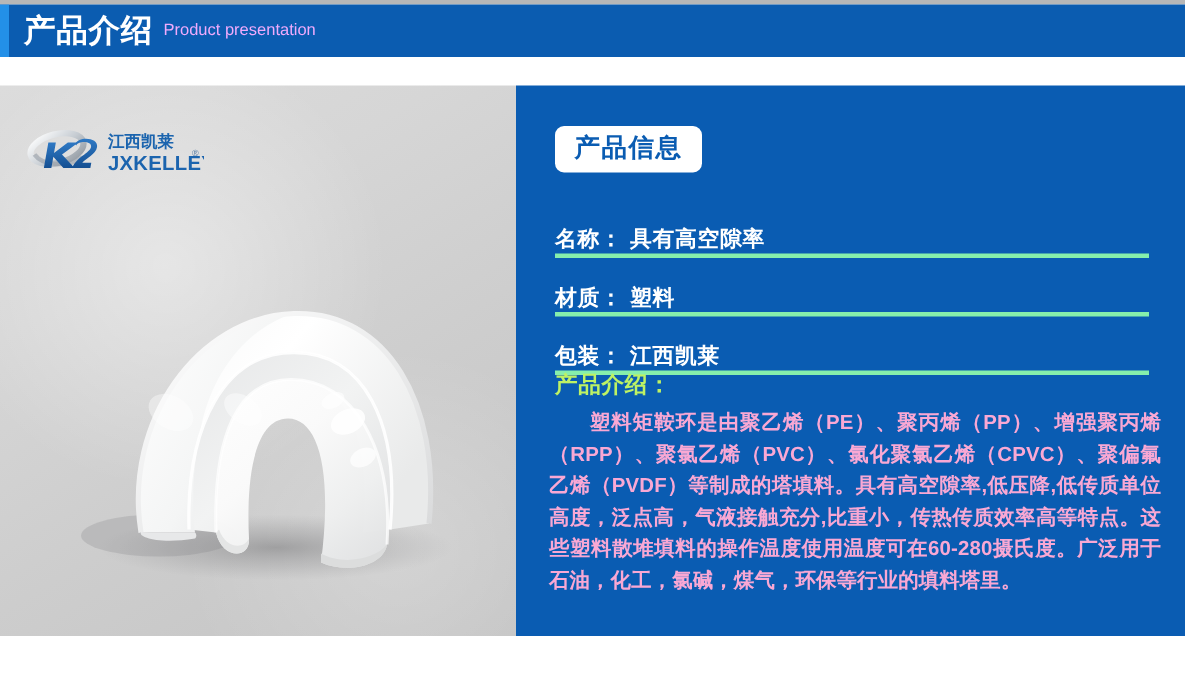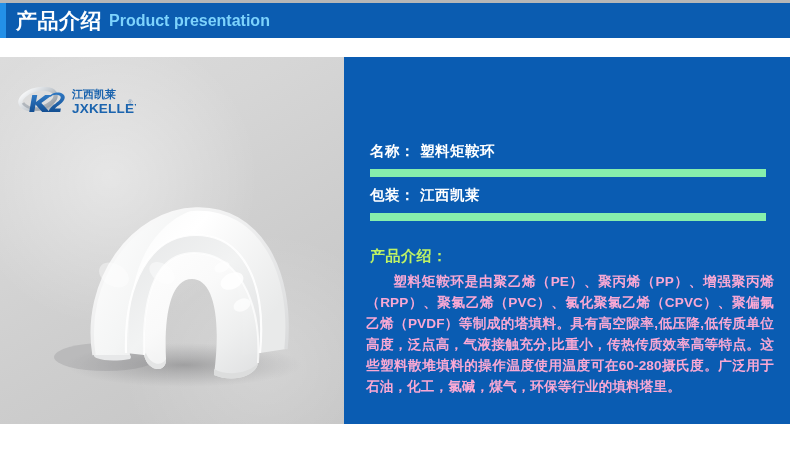--- a/index.html
+++ b/index.html
@@ -46,23 +46,23 @@
     white-space: nowrap;
   }
   .header-title .cn {
     color: #ffffff;
     font-size: 21px;
     font-weight: bold;
     letter-spacing: 0.5px;
     line-height: 1;
   }
   .header-title .en {
-    color: #7dd3fc;
-    font-size: 16px;
-    font-weight: bold;
+    color: #f0abfc;
+    font-size: 11px;
+    font-weight: normal;
     margin-left: 7px;
     line-height: 1;
   }
 
   
   .content {
     position: absolute;
     left: 0; top: 57px;
     width: 790px; height: 367px;
   }
@@ -126,23 +126,23 @@
     line-height: 1.15;
   }
 
   .spec-list {
     position: absolute;
     left: 26px; top: 76px;
     width: 396px;
   }
   .spec-row {
     height: 36px;
-    border-bottom: 8px solid #86efac;
+    border-bottom: 3px solid #86efac;
     display: flex;
-    align-items: center;
+    align-items: flex-end;
     white-space: nowrap;
   }
   .spec-label {
     color: #ffffff;
     font-size: 14.5px;
     font-weight: bold;
     letter-spacing: 0.5px;
   }
   .spec-value {
     color: #ffffff;
@@ -303,25 +303,30 @@
         <ellipse cx="206" cy="128" rx="9" ry="6" fill="#ffffff" opacity="0.7" transform="rotate(-25 206 128)"></ellipse>
         <ellipse cx="186" cy="90" rx="8" ry="5" fill="#ffffff" opacity="0.6" transform="rotate(-25 186 90)"></ellipse>
         <ellipse cx="126" cy="96" rx="14" ry="9" fill="#ffffff" opacity="0.45" transform="rotate(35 126 96)"></ellipse>
         <ellipse cx="78" cy="98" rx="16" ry="11" fill="#ffffff" opacity="0.4" transform="rotate(30 78 98)"></ellipse>
       </svg>
     </div>
   </div>
 
   <div class="info-panel">
 
+    <div class="info-badge">产品信息</div>
 
     <div class="spec-list">
       <div class="spec-row">
         <span class="spec-label">名称：</span>
-        <span class="spec-value">塑料矩鞍环</span>
+        <span class="spec-value">具有高空隙率</span>
+      </div>
+      <div class="spec-row">
+        <span class="spec-label">材质：</span>
+        <span class="spec-value">塑料</span>
       </div>
       <div class="spec-row">
         <span class="spec-label">包装：</span>
         <span class="spec-value">江西凯莱</span>
       </div>
     </div>
 
     <div class="desc-block">
       <div class="desc-title">产品介绍：</div>
       <p class="desc-body">塑料矩鞍环是由聚乙烯（PE）、聚丙烯（PP）、增强聚丙烯（RPP）、聚氯乙烯（PVC）、氯化聚氯乙烯（CPVC）、聚偏氟乙烯（PVDF）等制成的塔填料。具有高空隙率,低压降,低传质单位高度，泛点高，气液接触充分,比重小，传热传质效率高等特点。这些塑料散堆填料的操作温度使用温度可在60-280摄氏度。广泛用于石油，化工，氯碱，煤气，环保等行业的填料塔里。</p>

